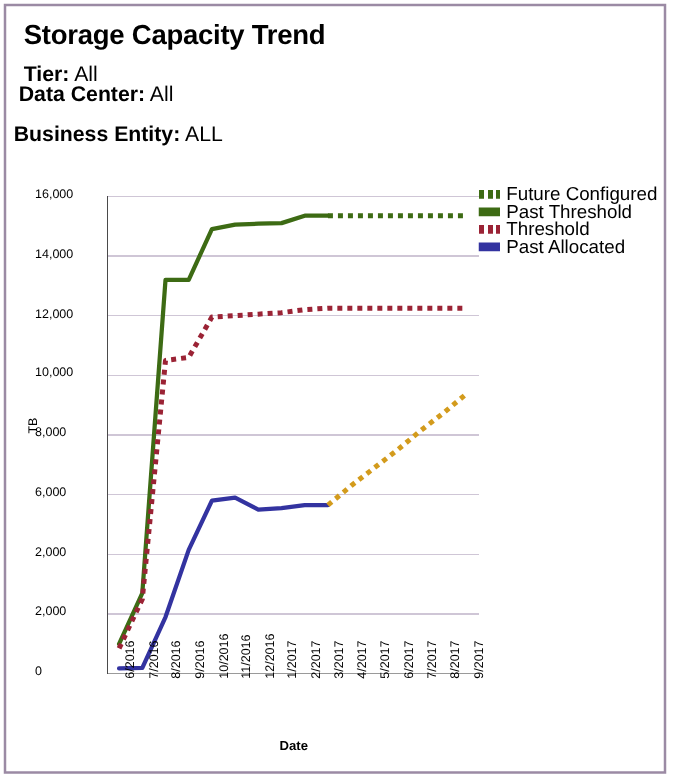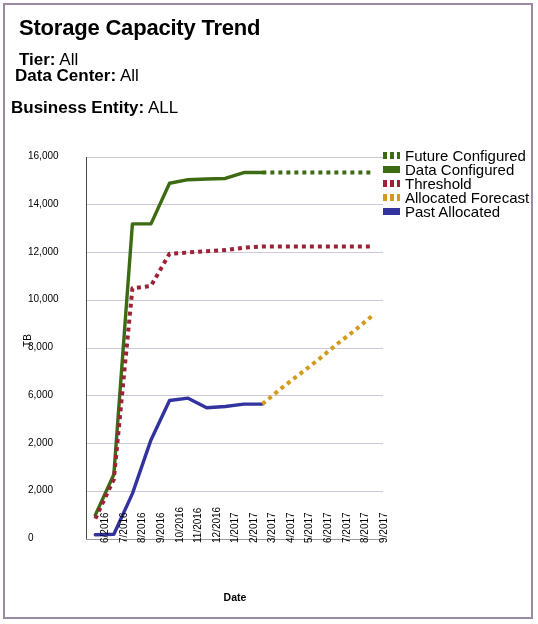--- a/index.html
+++ b/index.html
@@ -189,29 +189,25 @@
       <div class="xtick-label" style="left: 372.719px; top: 538px;">9/2017</div>
     </div>
 
   <div id="legend">
       <div class="legend-row">
         <div class="legend-swatch" style="background: repeating-linear-gradient(to right, rgb(61, 107, 20) 0px, rgb(61, 107, 20) 4px, transparent 4px, transparent 7px);"></div>
         <span class="legend-label">Future Configured</span>
       </div>
       <div class="legend-row">
         <div class="legend-swatch" style="background: rgb(61, 107, 20);"></div>
-        <span class="legend-label">Data Configured</span>
+        <span class="legend-label">Past Threshold</span>
       </div>
       <div class="legend-row">
         <div class="legend-swatch" style="background: repeating-linear-gradient(to right, rgb(155, 35, 53) 0px, rgb(155, 35, 53) 4px, transparent 4px, transparent 7px);"></div>
         <span class="legend-label">Threshold</span>
       </div>
       <div class="legend-row">
-        <div class="legend-swatch" style="background: repeating-linear-gradient(to right, rgb(211, 155, 28) 0px, rgb(211, 155, 28) 4px, transparent 4px, transparent 7px);"></div>
-        <span class="legend-label">Allocated Forecast</span>
-      </div>
-      <div class="legend-row">
         <div class="legend-swatch" style="background: rgb(51, 51, 160);"></div>
         <span class="legend-label">Past Allocated</span>
       </div>
     </div>
 
 </div>
 
 </body></html>

